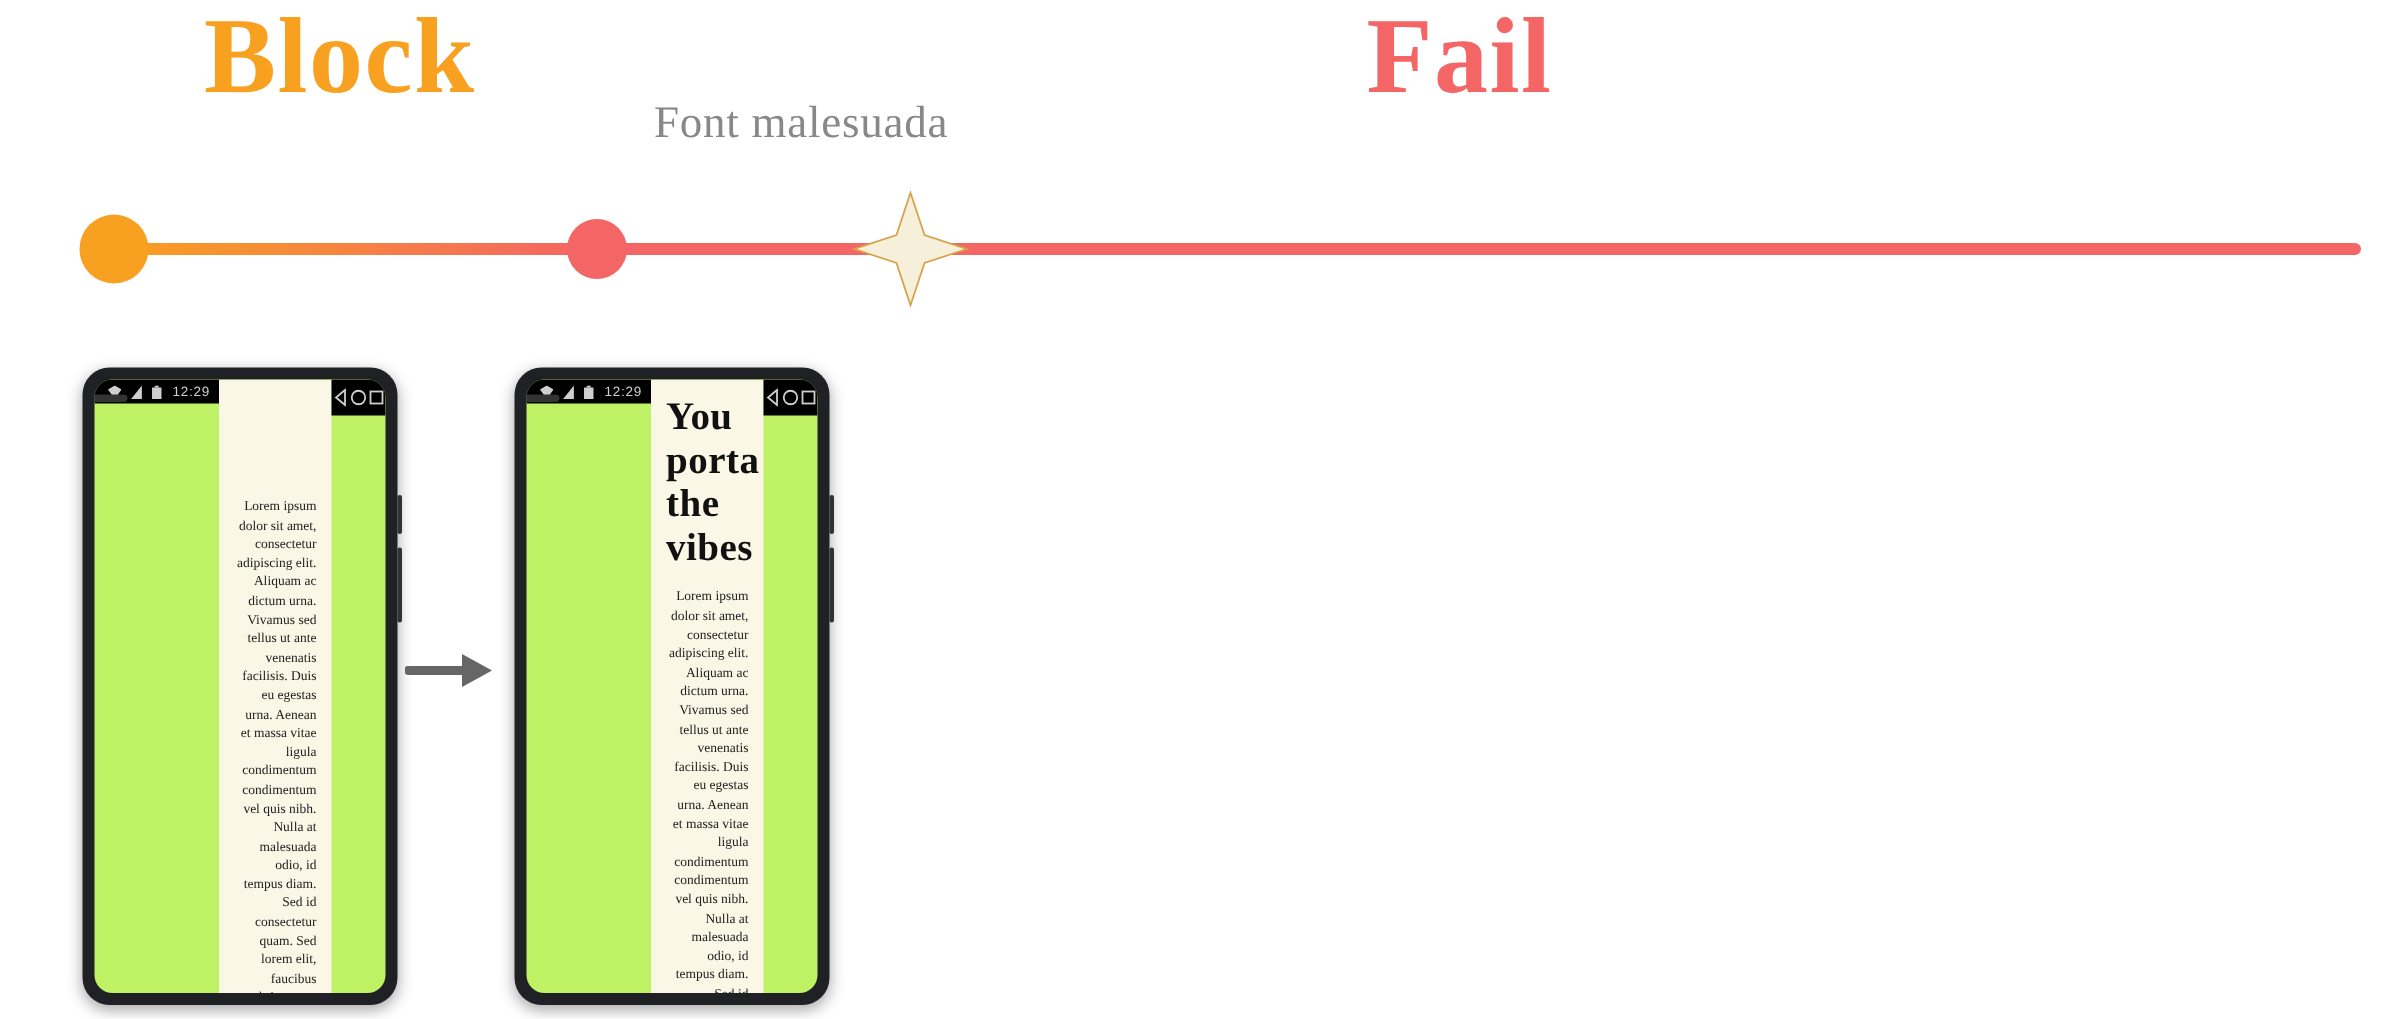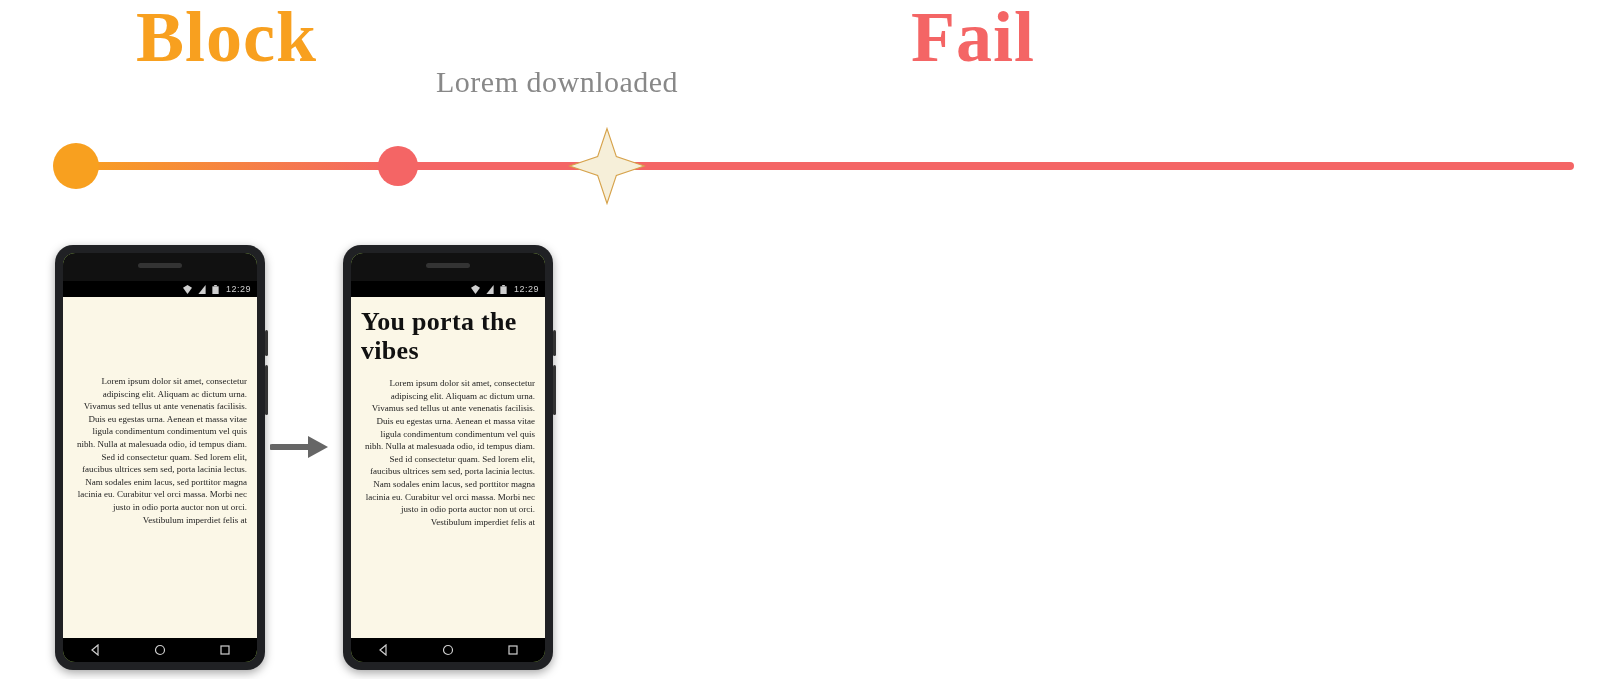--- a/index.html
+++ b/index.html
@@ -124,21 +124,21 @@
     position: relative;
     box-sizing: border-box;
     padding: 8px;
   }
   .phone-inner {
     background: #bef264;
     width: 100%;
     height: 100%;
     border-radius: 12px;
     display: flex;
-    flex-direction: column;
+    flex-direction: row;
     overflow: hidden;
   }
   .phone-top {
     height: 28px;
     background: #111;
     position: relative;
   }
   .phone-top::after {
     content: "";
     position: absolute;
@@ -211,21 +211,21 @@
   .side-btn.b2 { top: 120px; height: 50px; }
 
 </style>
 </head>
 <body>
 
 <div class="stage">
 
   <div class="title-block">Block</div>
   <div class="title-fail">Fail</div>
-  <div class="label-downloaded">Lorem downloaded</div>
+  <div class="label-downloaded">Font malesuada</div>
 
   <div class="timeline-seg1"></div>
   <div class="timeline-seg2"></div>
   <div class="dot dot-1"></div>
   <div class="dot dot-2"></div>
 
   <svg class="star-marker" viewBox="0 0 100 100">
     <polygon points="50,2 62,38 98,50 62,62 50,98 38,62 2,50 38,38" fill="#f6efd9" stroke="#d6a24a" stroke-width="1.5"></polygon>
   </svg>
 

